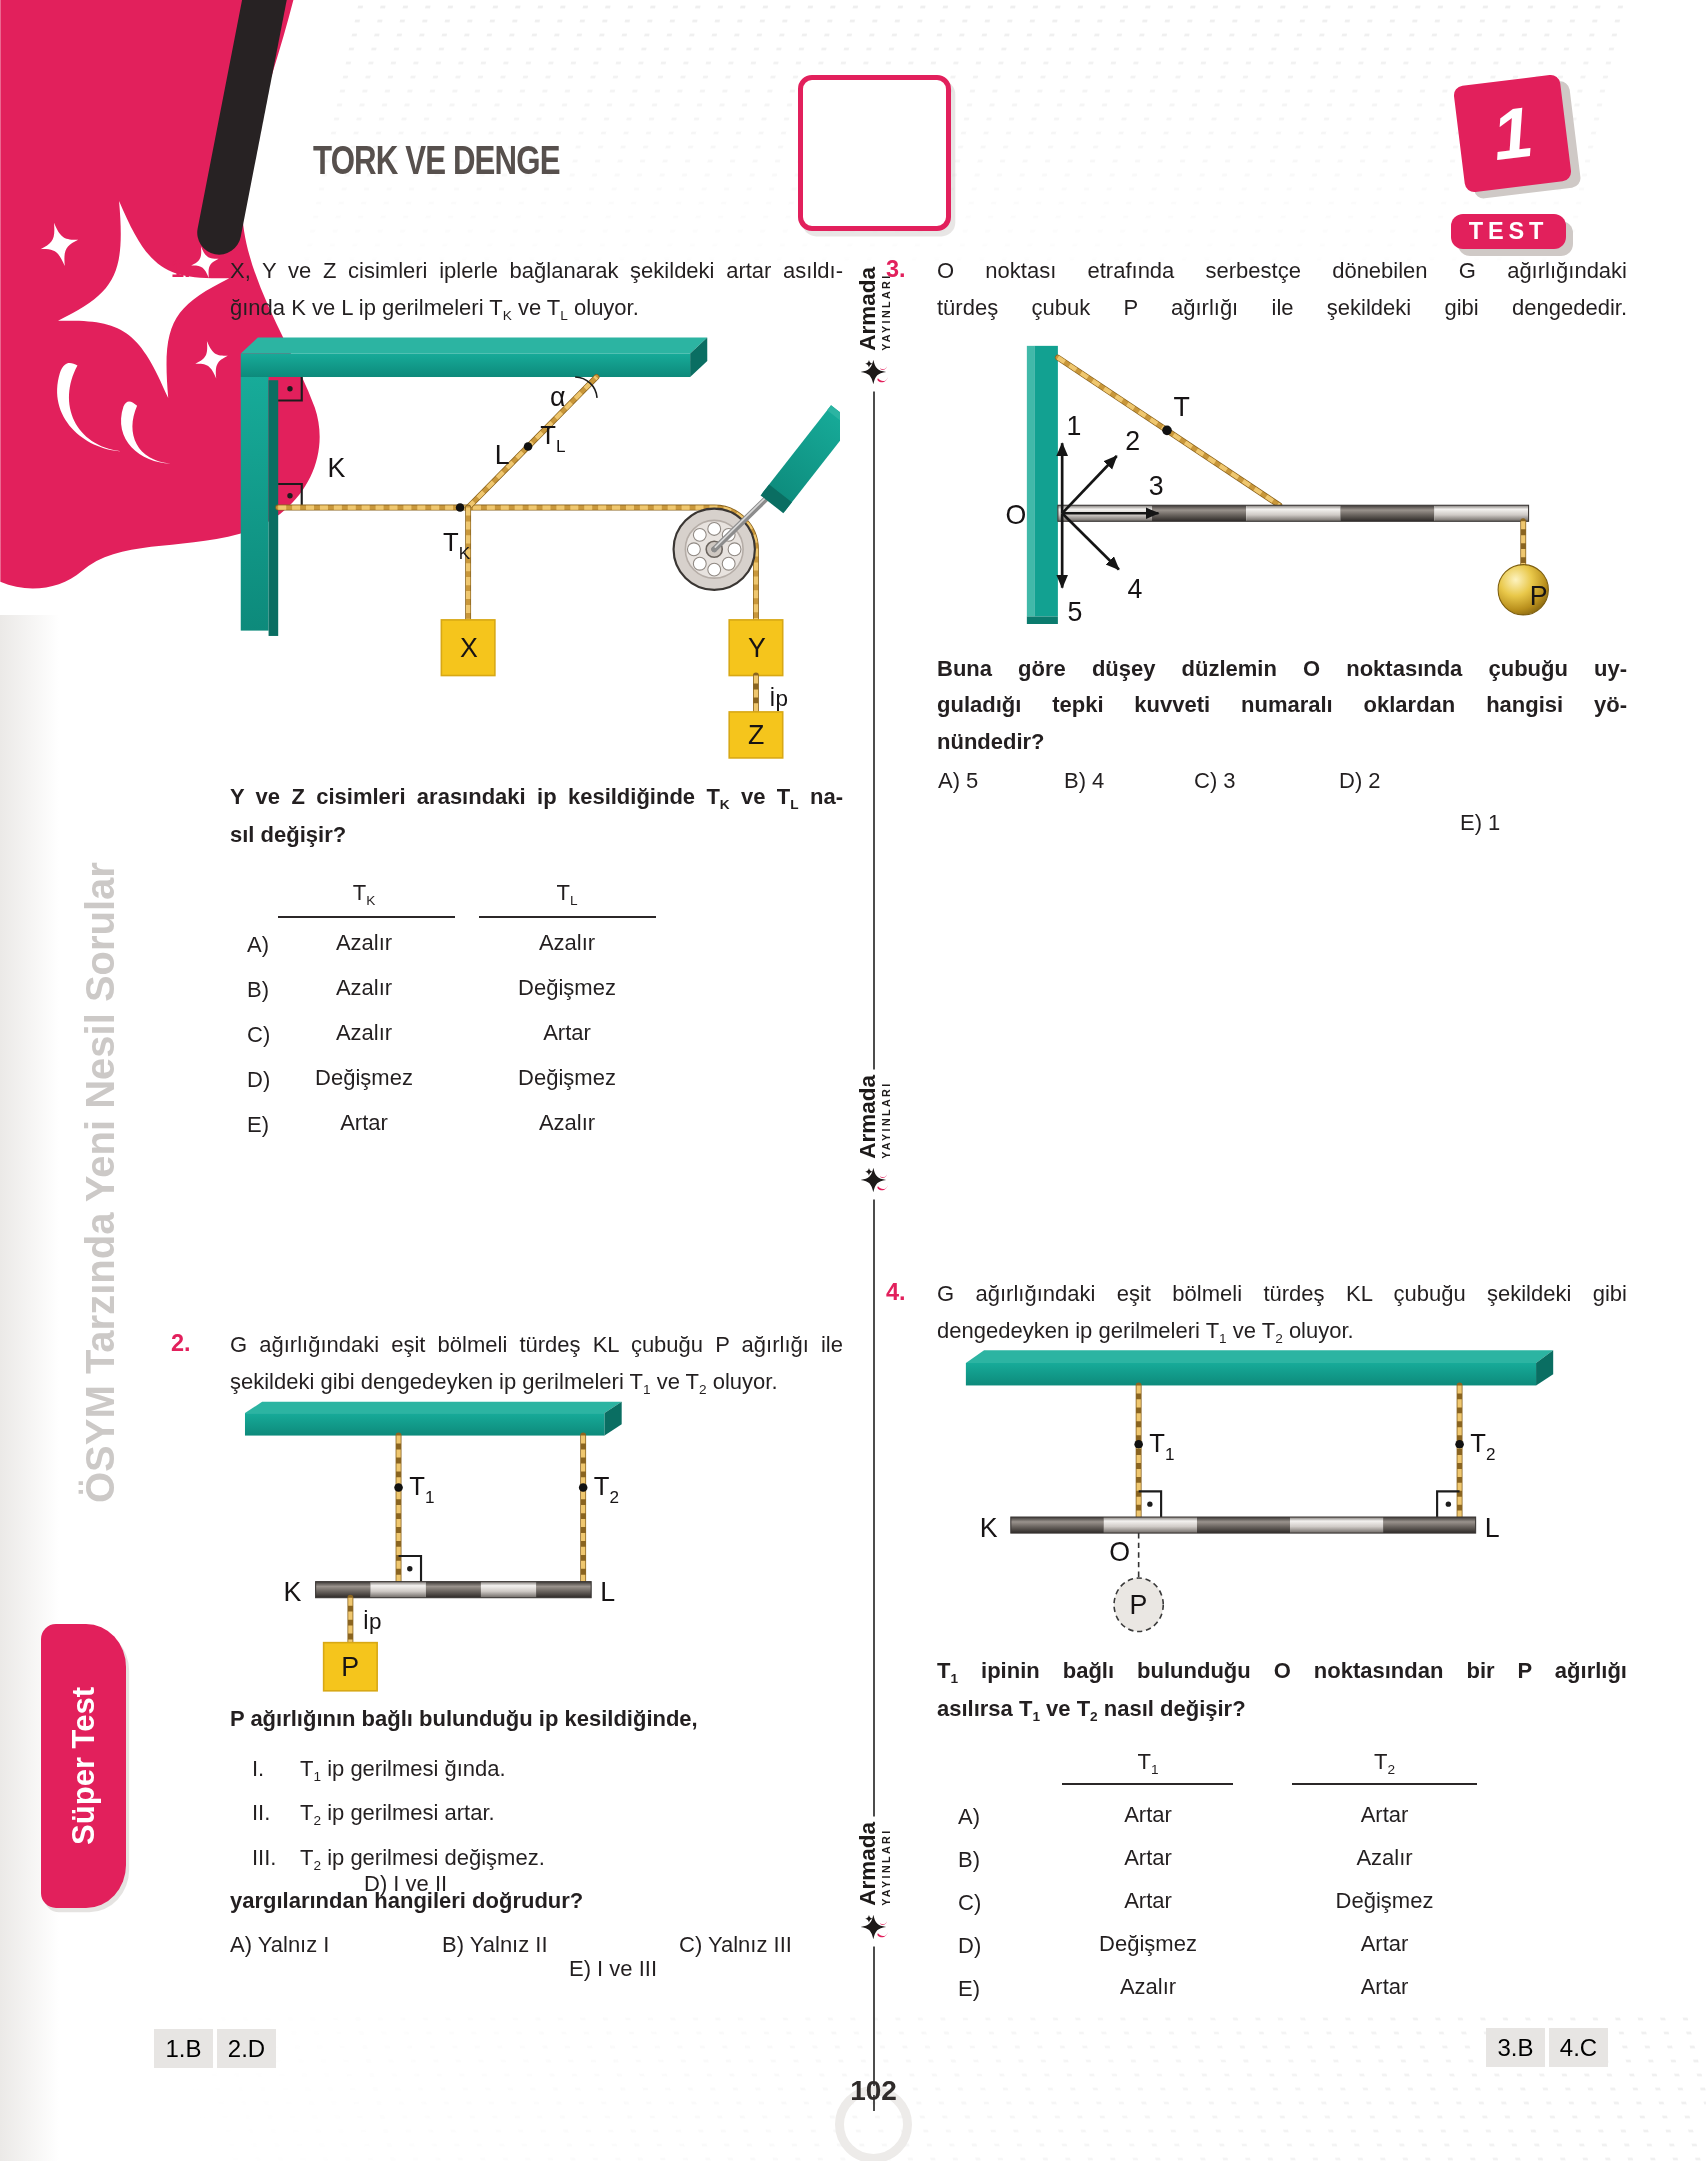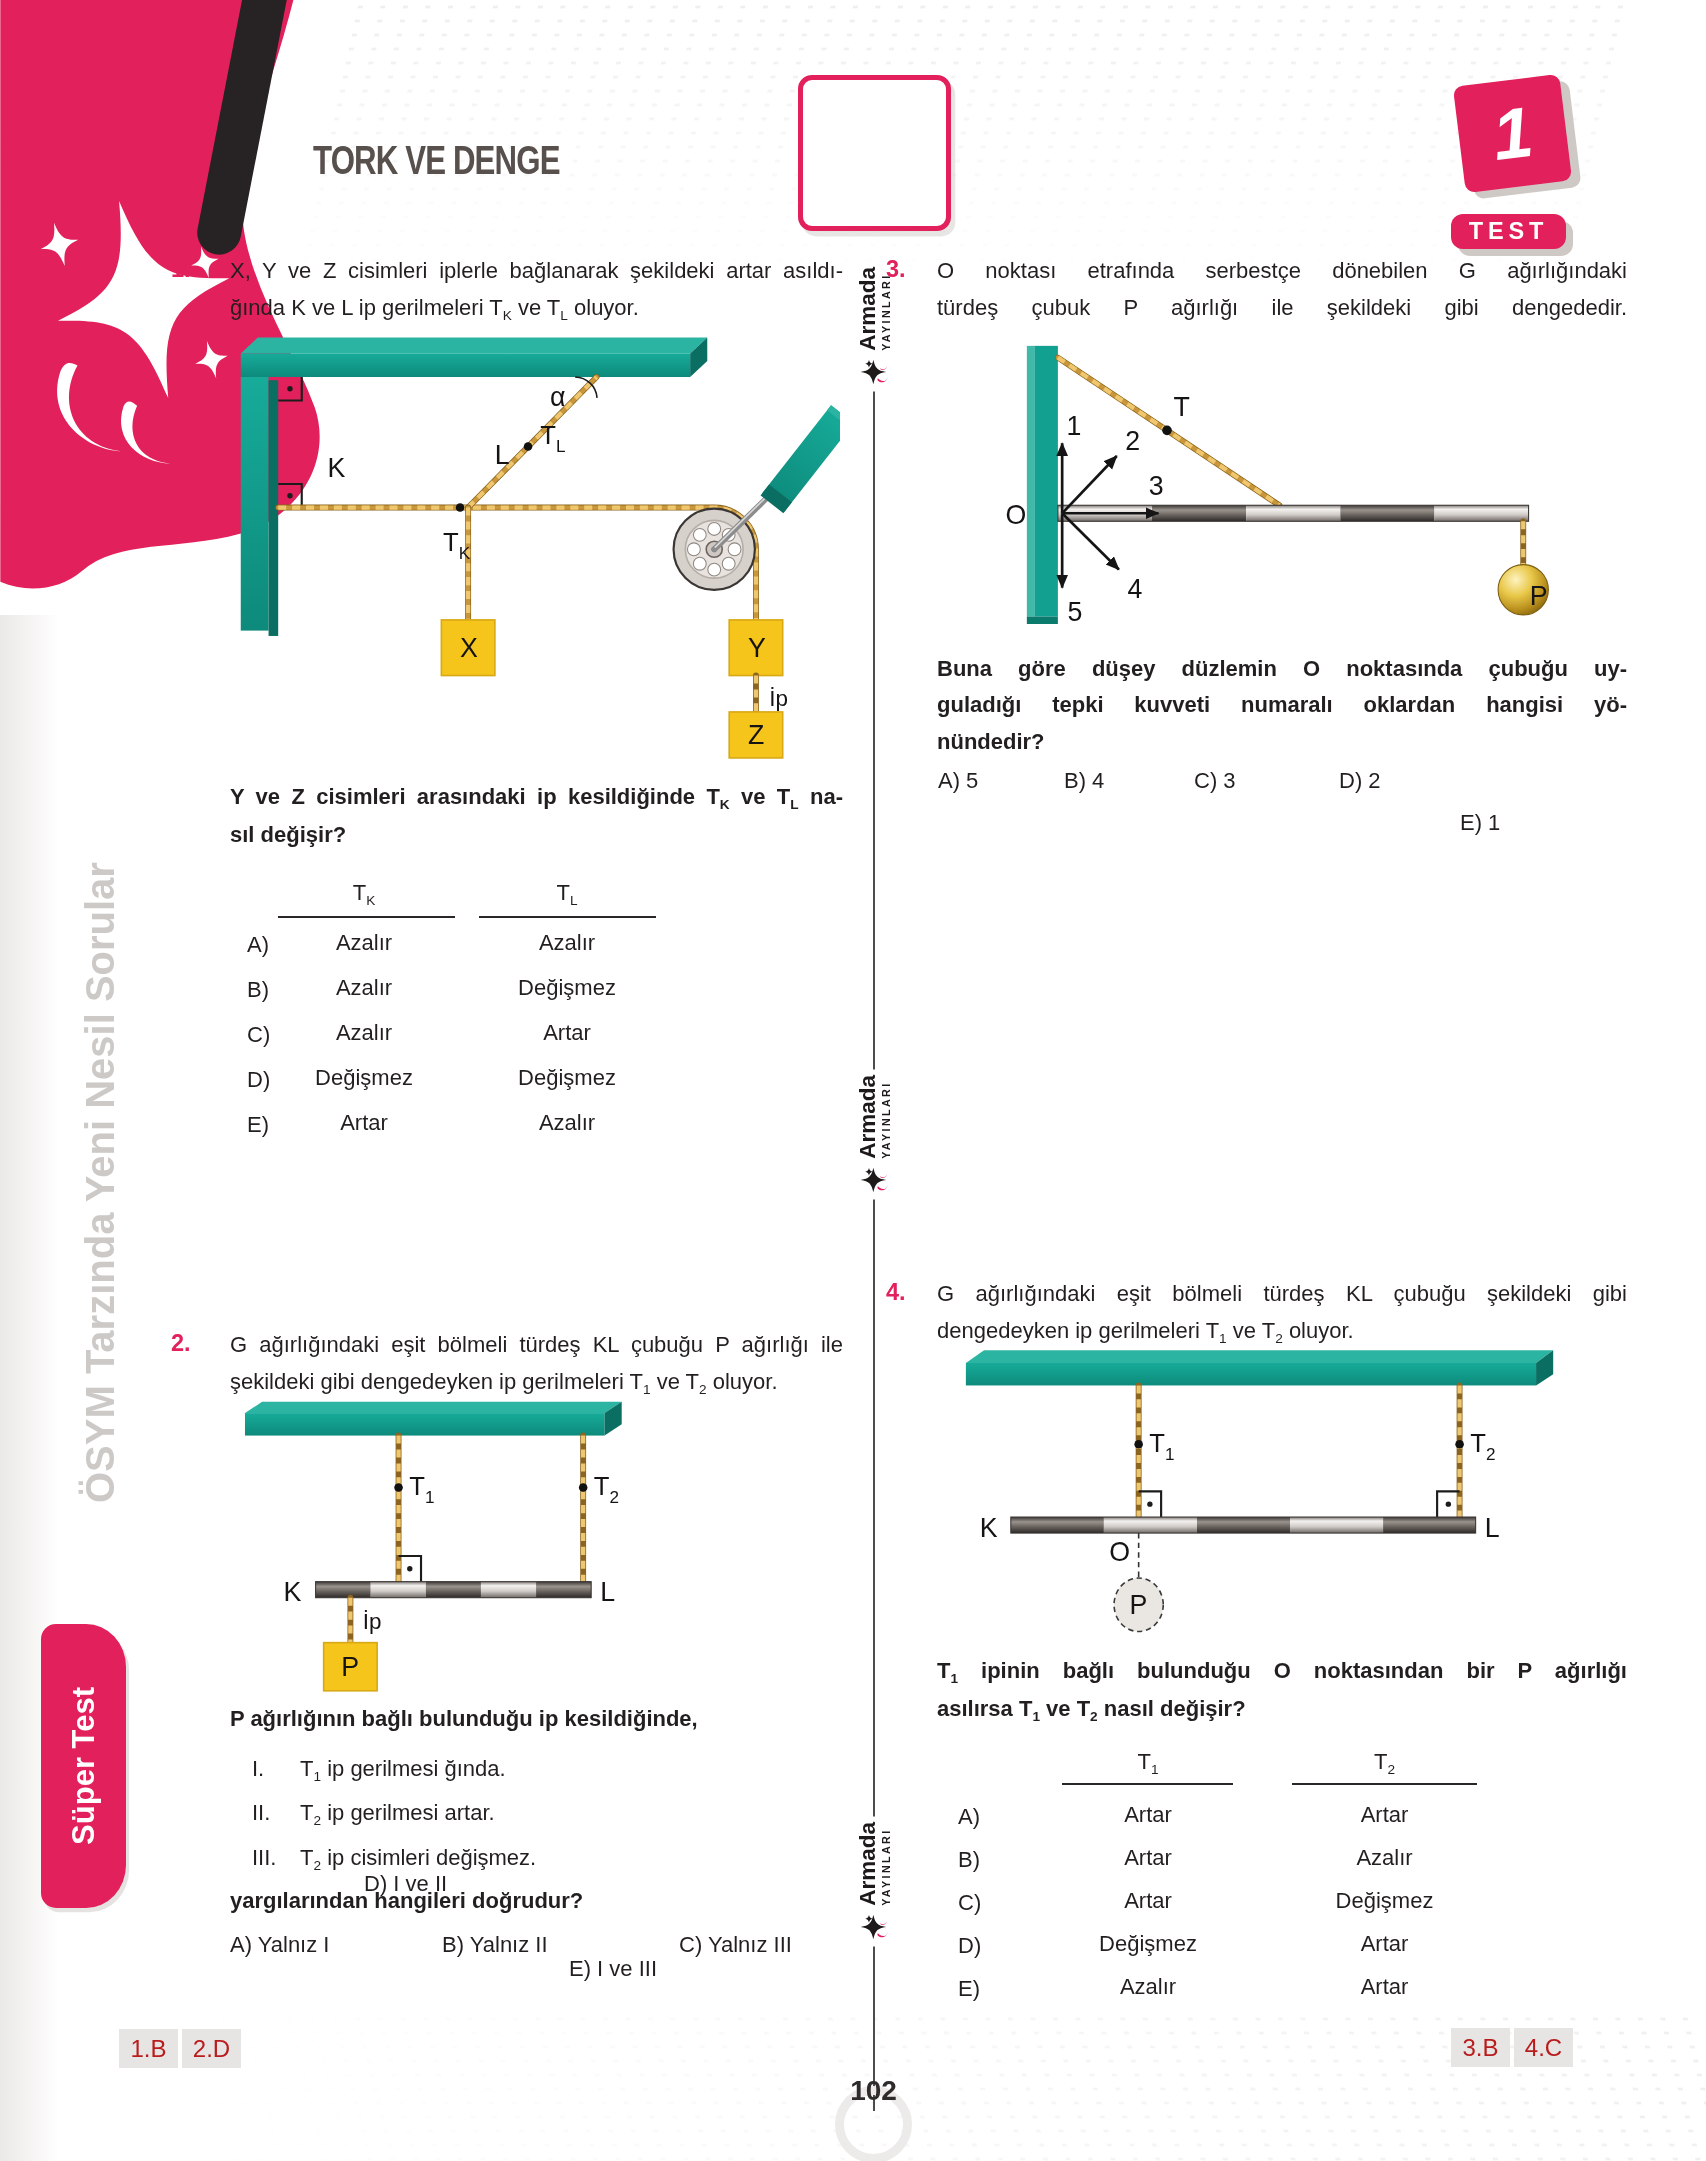--- a/index.html
+++ b/index.html
@@ -52,22 +52,22 @@
             display:flex;align-items:center;justify-content:center;}
   .side-tab span{writing-mode:vertical-rl;transform:rotate(180deg);color:#fff;font-size:31px;font-weight:700;white-space:nowrap;}
   
   .divider{position:absolute;left:873px;top:270px;width:1.6px;height:1841px;background:#4c4c4c;}
   .brand{position:absolute;left:809px;width:130px;height:45px;background:#fff;box-sizing:border-box;
          padding:3.2px 5.4px;display:flex;align-items:center;gap:6.4px;transform:rotate(-90deg);}
   .brand .btxt{display:flex;flex-direction:column;line-height:1;}
   .brand .bname{font-size:22.5px;font-weight:800;color:#1d1a19;letter-spacing:0px;}
   .brand .bsub{font-size:10.7px;font-weight:700;color:#1d1a19;letter-spacing:2.4px;margin-top:2.1px;}
   
-  .ans-box{position:absolute;width:59px;height:39px;background:#e7e5e3;color:#b91c1c;font-size:24px;
-           display:flex;align-items:center;justify-content:center;}
+  .ans-box{position:absolute;width:59px;height:39px;background:#e7e5e3;color:#000000;font-size:24px;
+           display:flex;align-items:center;justify-content:center;margin-left:35px;}
   .page-ring{position:absolute;left:835px;top:2086px;width:77px;height:77px;border-radius:50%;
              border:9.6px solid #edebe9;box-sizing:border-box;}
   .page-num{position:absolute;left:835px;top:2075px;width:77px;text-align:center;
             font-size:28px;font-weight:700;color:#2f2b2a;}
   
   svg text{font-family:"Liberation Sans",sans-serif;fill:#161314;}
   .rope-base{stroke:#8a6420;stroke-width:11;fill:none;stroke-linecap:round;}
   .rope-mid{stroke:#c9973a;stroke-width:8;fill:none;stroke-linecap:round;}
   .rope-dash{stroke:#efc76f;stroke-width:8;fill:none;stroke-dasharray:15 11;stroke-linecap:butt;}
   .ra{stroke:#1c1c1c;stroke-width:4;fill:none;}
@@ -359,21 +359,21 @@
     <div class="t" style="left:252px;top:1754px">I.</div>
     <div class="t" style="left:300px;top:1754px">
       <span>T</span><sub>1</sub><span> ip gerilmesi ğında.</span>
     </div>
     <div class="t" style="left:252px;top:1798px">II.</div>
     <div class="t" style="left:300px;top:1798px">
       <span>T</span><sub>2</sub><span> ip gerilmesi artar.</span>
     </div>
     <div class="t" style="left:252px;top:1843px">III.</div>
     <div class="t" style="left:300px;top:1843px">
-      <span>T</span><sub>2</sub><span> ip cisimleri değişmez.</span>
+      <span>T</span><sub>2</sub><span> ip gerilmesi değişmez.</span>
     </div>
 
     <div class="t bold" style="left:230px;top:1886px">
       <span>yargılarından hangileri doğrudur?</span>
     </div>
 
     <div class="t" style="left:230px;top:1930px">A) Yalnız I</div>
     <div class="t" style="left:442px;top:1930px">B) Yalnız II</div>
     <div class="t" style="left:679px;top:1930px">C) Yalnız III</div>
     <div class="t" style="left:364px;top:1869px">D) I ve II</div>

